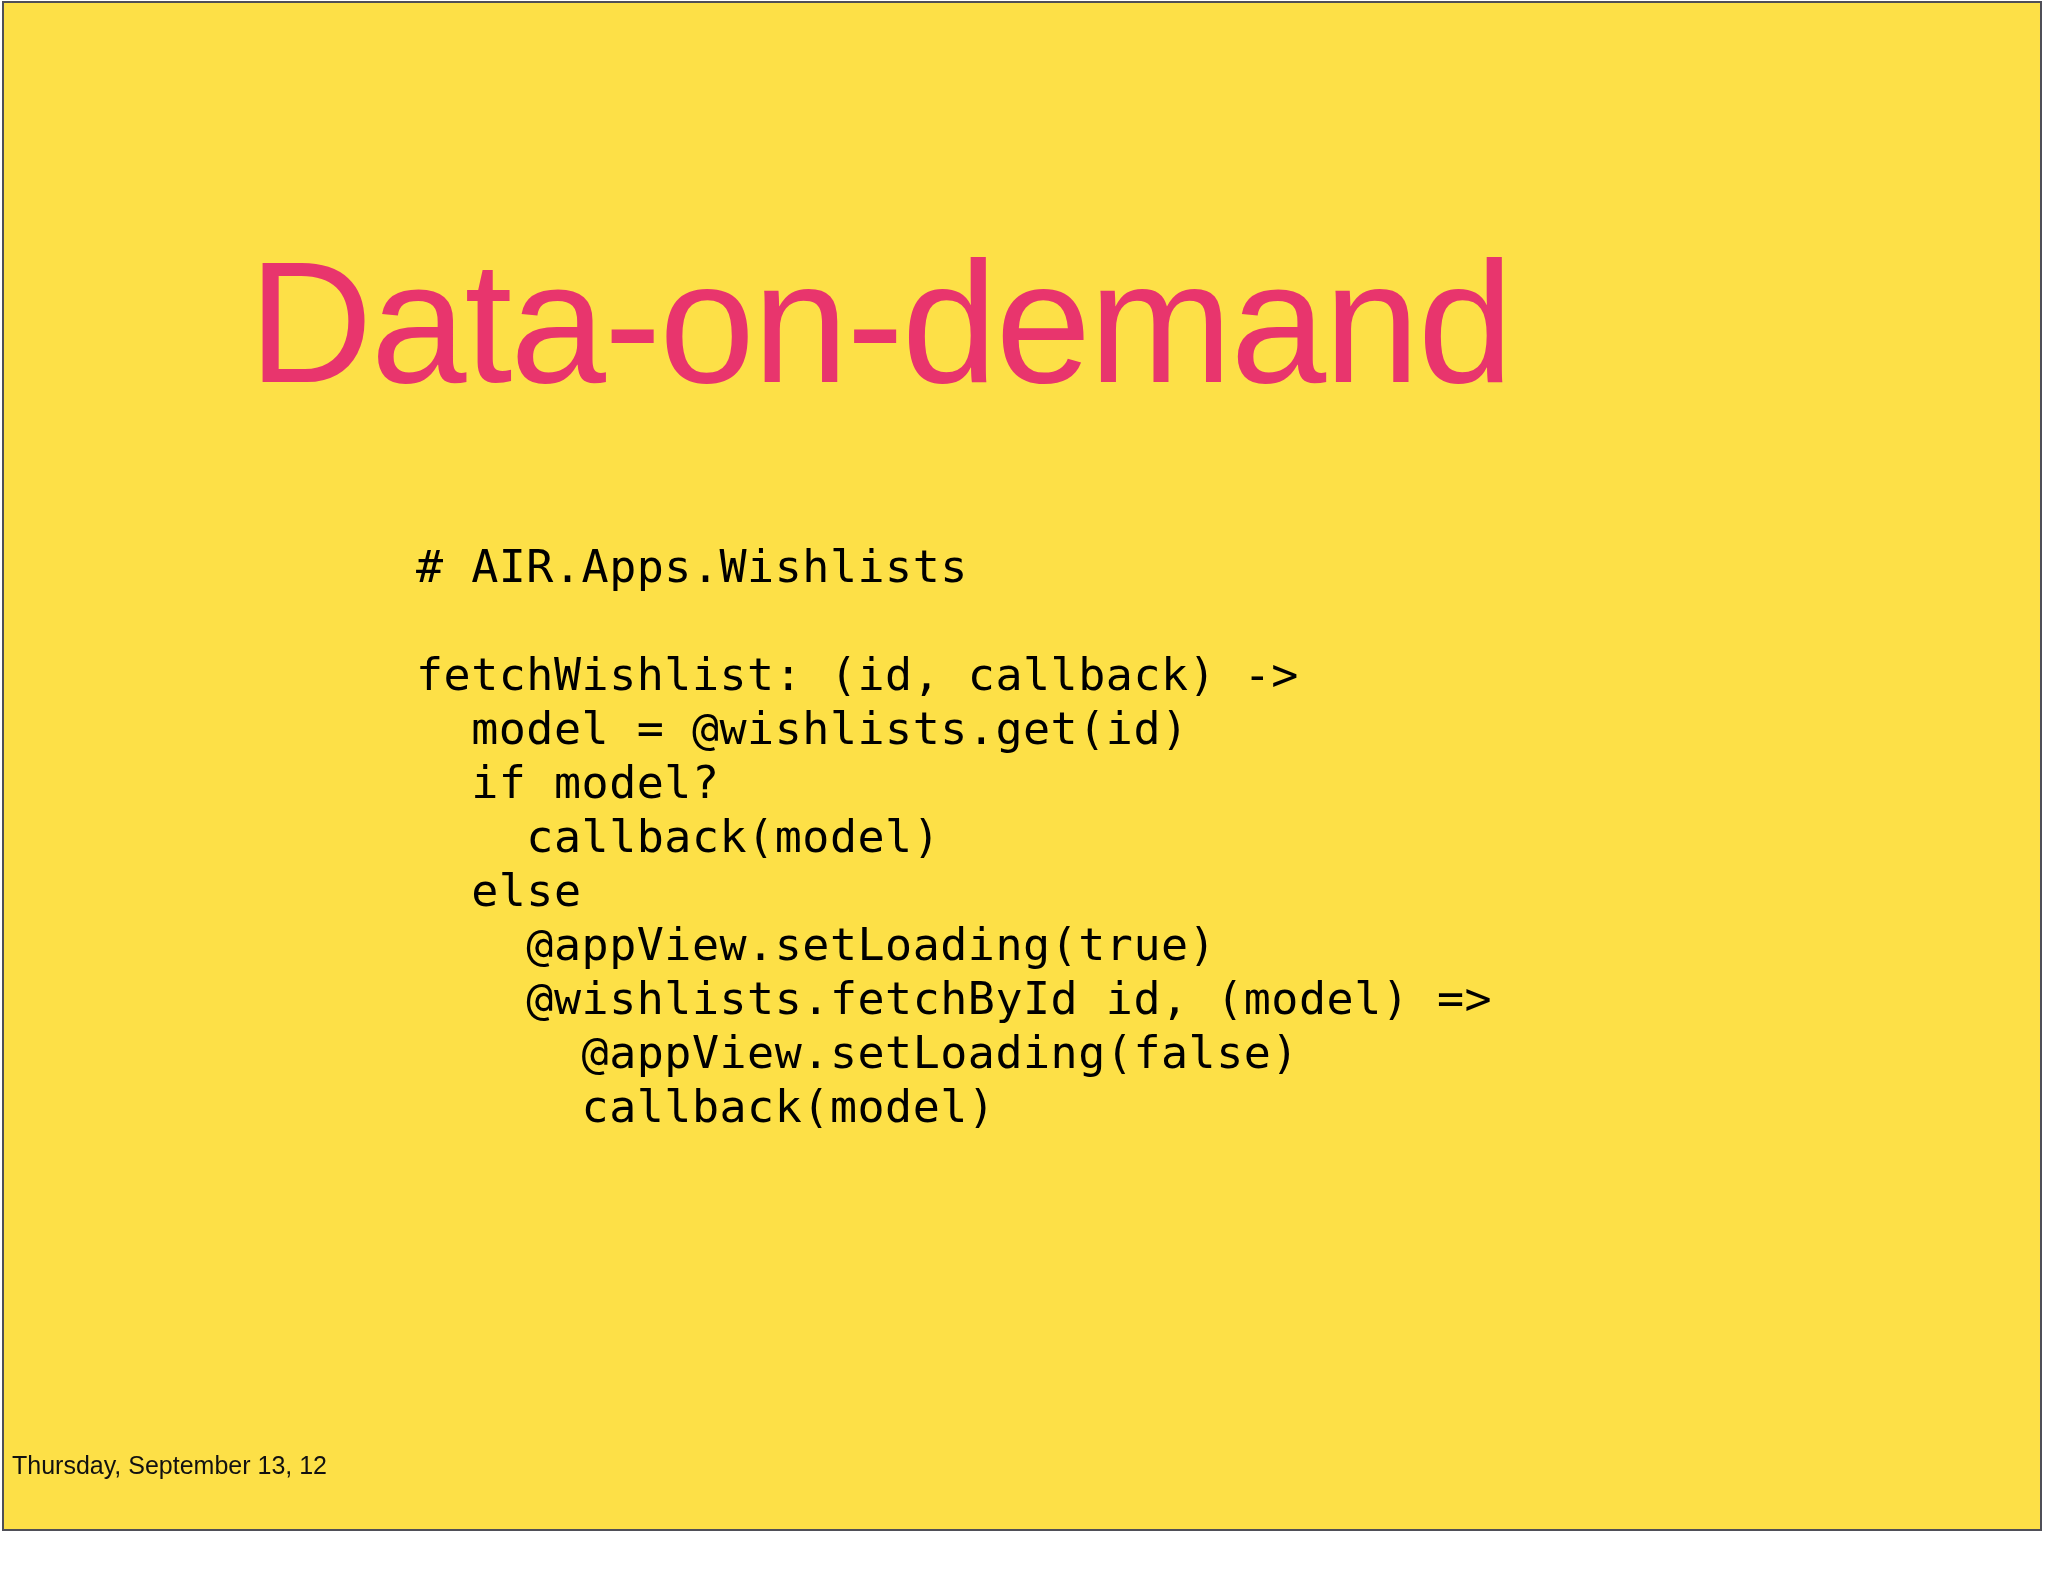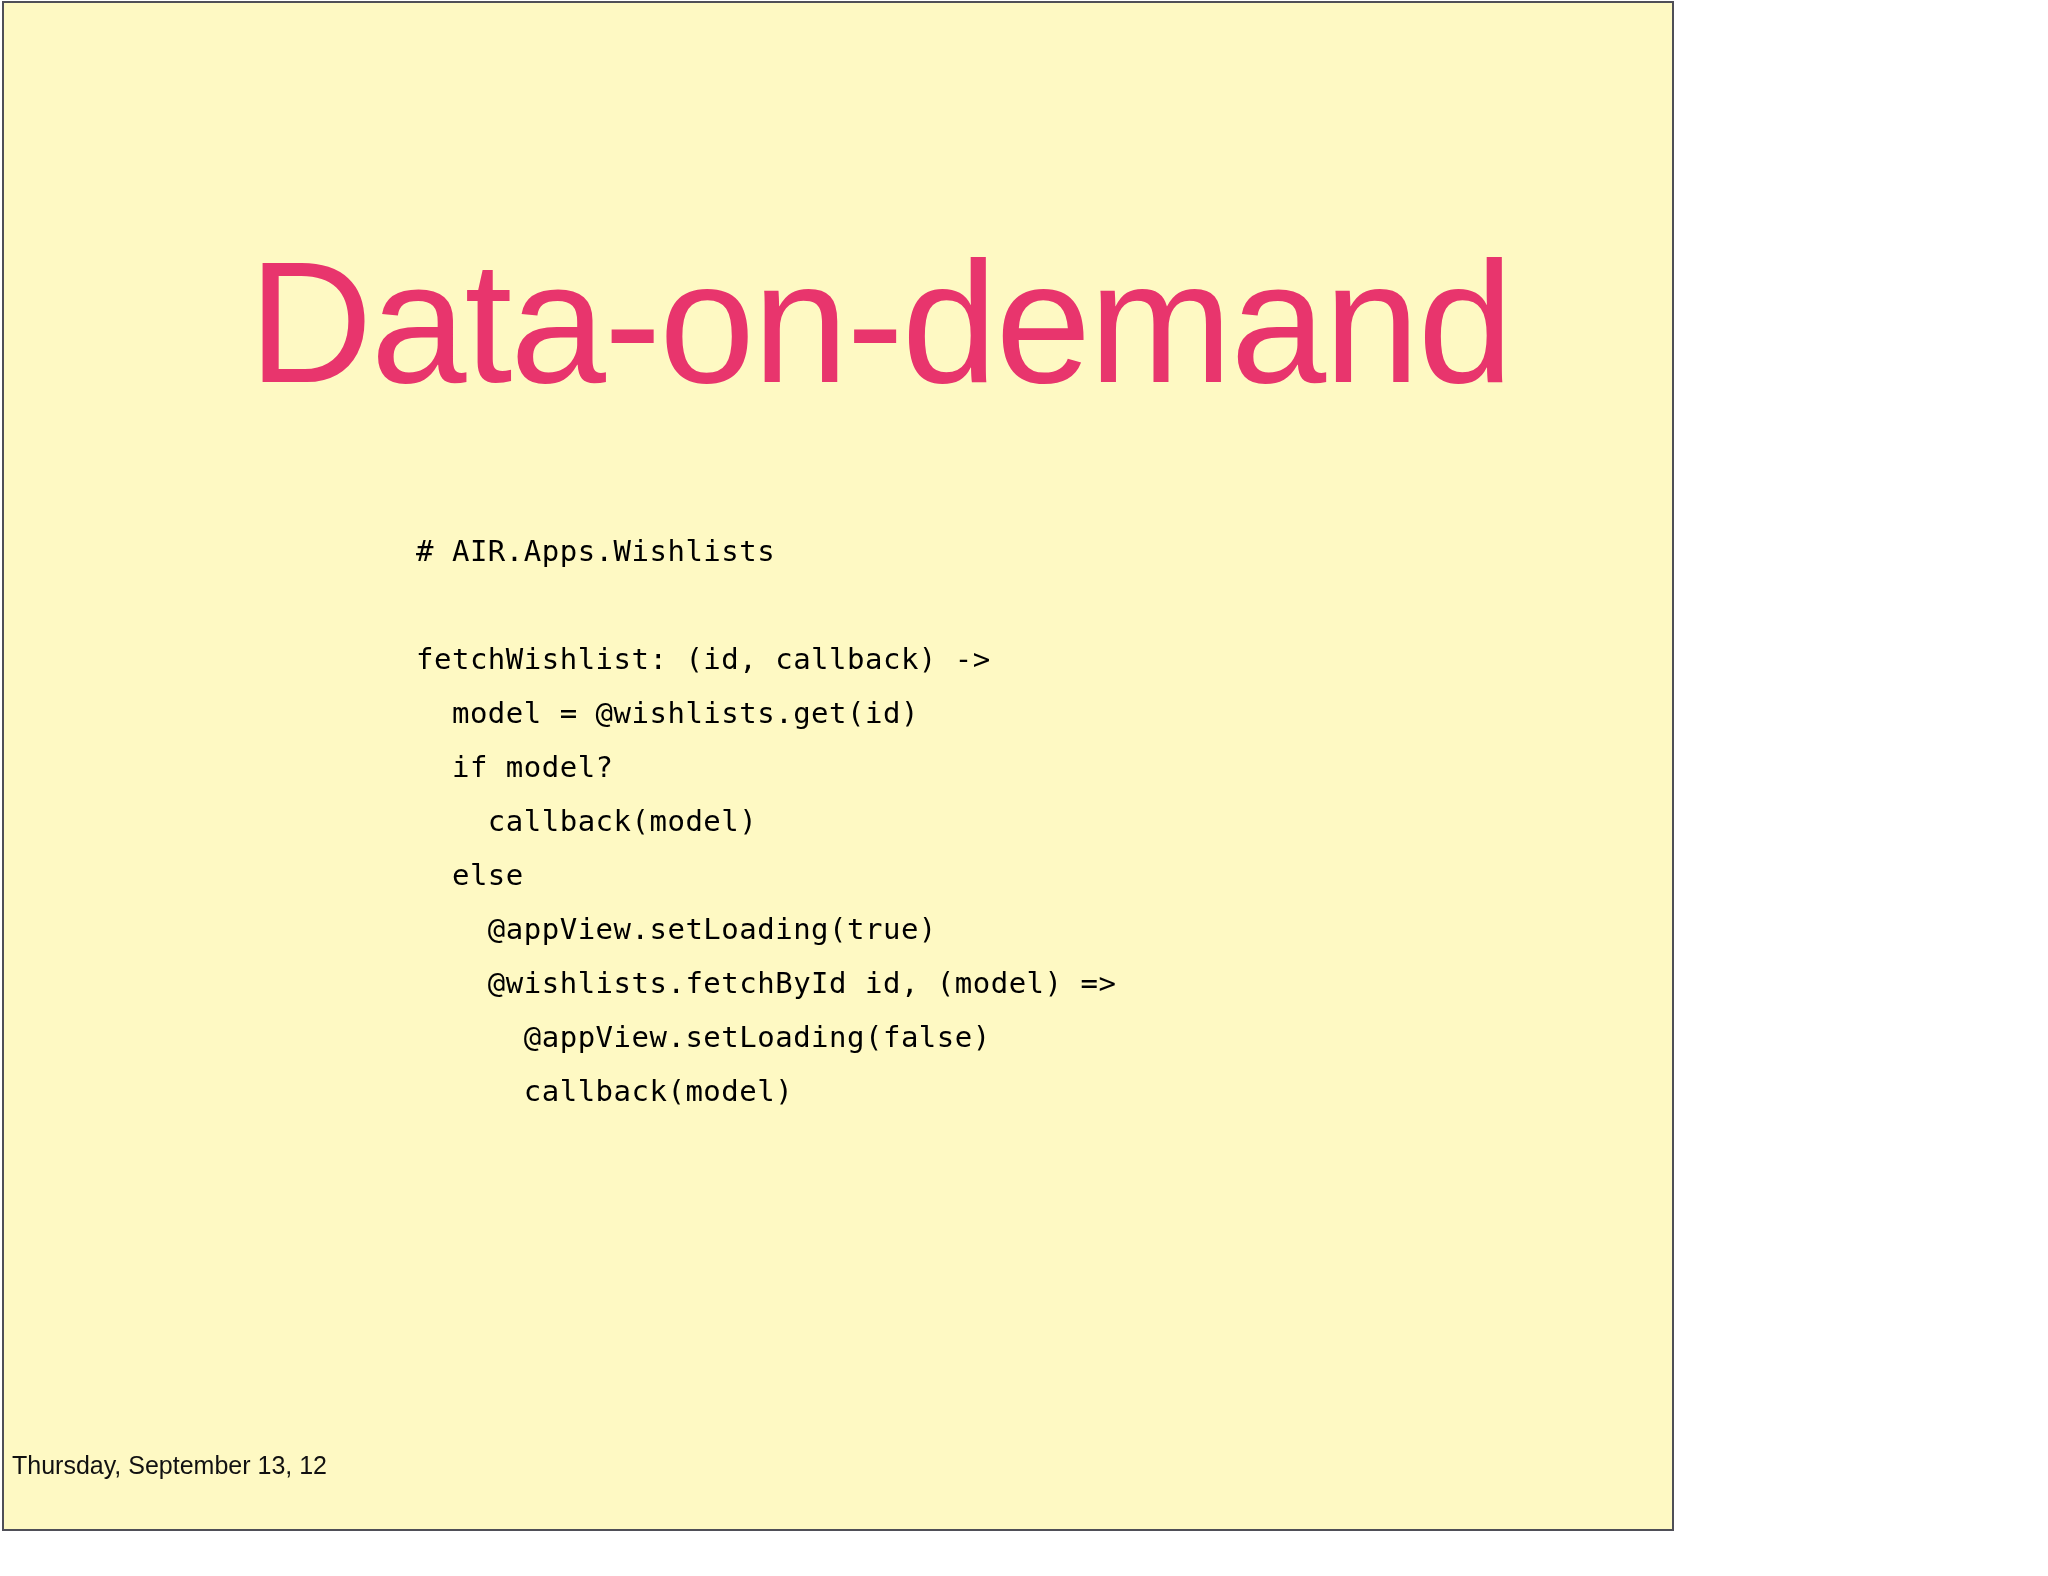--- a/index.html
+++ b/index.html
@@ -19,23 +19,23 @@
     width: 2048px;
     height: 1576px;
     background: #ffffff;
   }
 
   
   #slide-canvas {
     position: absolute;
     left: 2px;
     top: 1px;
-    width: 1672px;
+    width: 2040px;
     height: 1530px;
-    background: #fef9c3;
+    background: #fde047;
     border: 2px solid #4f4f57;
     box-sizing: border-box;
   }
 
   #slide-title {
     position: absolute;
     left: 0;
     top: 118px;
     width: 2036px;
     text-align: center;
@@ -47,21 +47,21 @@
     line-height: 1.0;
     white-space: nowrap;
     transform: translateX(-142px);
   }
 
   #code-block {
     position: absolute;
     left: 412px;
     top: 492px;
     font-family: "DejaVu Sans Mono", "Liberation Mono", monospace;
-    font-size: 29px;
+    font-size: 45px;
     line-height: 54px;
     color: #000000;
     white-space: pre;
     letter-spacing: 0.5px;
   }
   #code-block .code-line {
     white-space: pre;
     min-height: 54px;
   }
   #code-block .code-line.blank {

